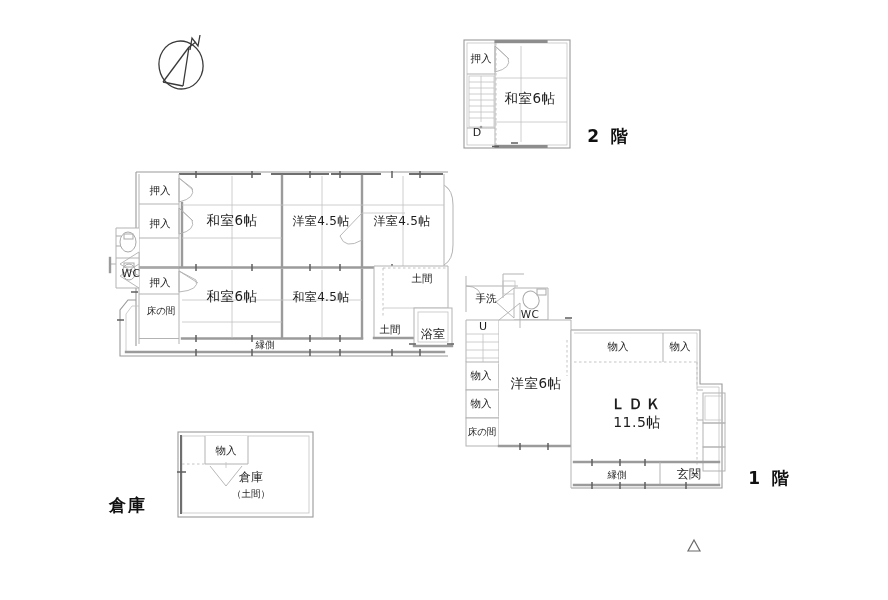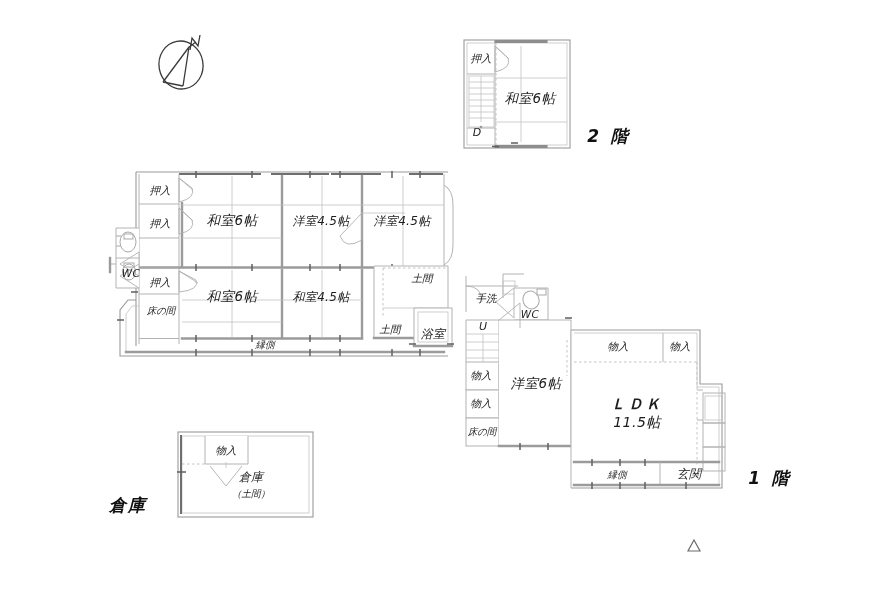--- a/index.html
+++ b/index.html
@@ -13,21 +13,20 @@
     position: relative;
     overflow: hidden;
     font-family: "DejaVu Sans", "Liberation Sans", sans-serif;
     color: #1a1a1a;
   }
   #plan-root {
     position: absolute;
     inset: 0;
     width: 888px;
     height: 600px;
-    font-style: italic;
   }
   svg#floorplan {
     position: absolute;
     left: 0;
     top: 0;
     width: 888px;
     height: 600px;
     display: block;
   }
   

